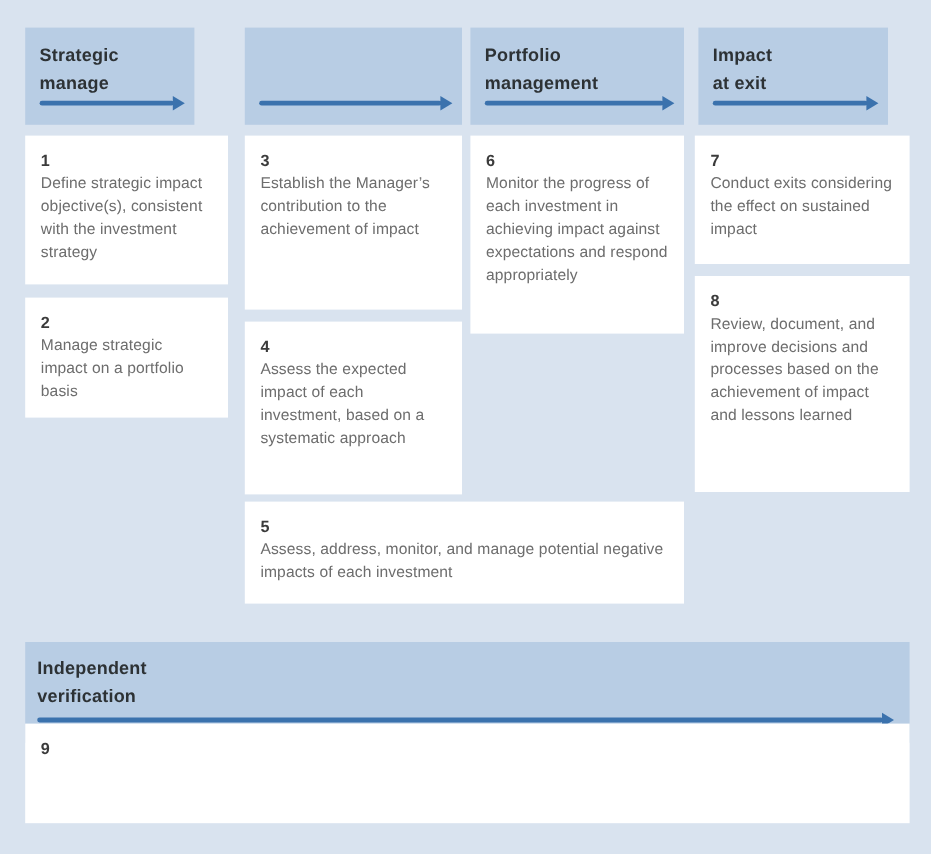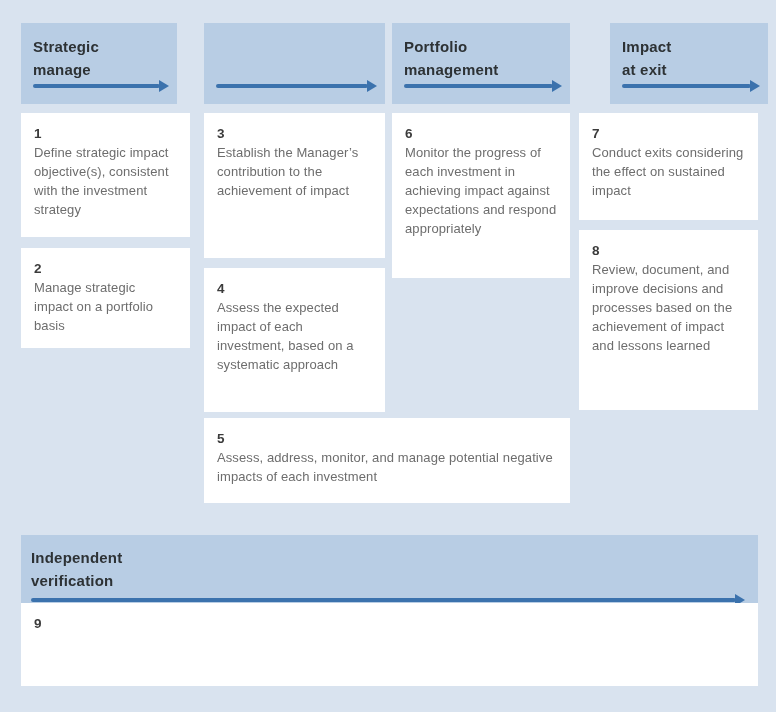--- a/index.html
+++ b/index.html
@@ -94,21 +94,21 @@
     margin-top:24px;
   }
   .verification-band .phase-title{top:11px;left:10px;}
   .verification-band .arrow{left:10px;right:13px;bottom:13px;}
 </style>
 </head>
 <body>
 
 <div class="canvas">
 
-  <div class="phase-header" style="left:21px;width:156px;">
+  <div class="phase-header" style="left:21px;width:141px;">
     <div class="phase-title">
       <span>Strategic</span><br>
       <span>manage</span>
     </div>
     <div class="arrow">
       <i class="arrow-line"></i>
       <i class="arrow-head"></i>
     </div>
   </div>
 
@@ -123,21 +123,21 @@
     <div class="phase-title">
       <span>Portfolio</span><br>
       <span>management</span>
     </div>
     <div class="arrow">
       <i class="arrow-line"></i>
       <i class="arrow-head"></i>
     </div>
   </div>
 
-  <div class="phase-header" style="left:610px;width:158px;">
+  <div class="phase-header" style="left:582px;width:158px;">
     <div class="phase-title">
       <span>Impact</span><br>
       <span>at exit</span>
     </div>
     <div class="arrow">
       <i class="arrow-line"></i>
       <i class="arrow-head"></i>
     </div>
   </div>
 

